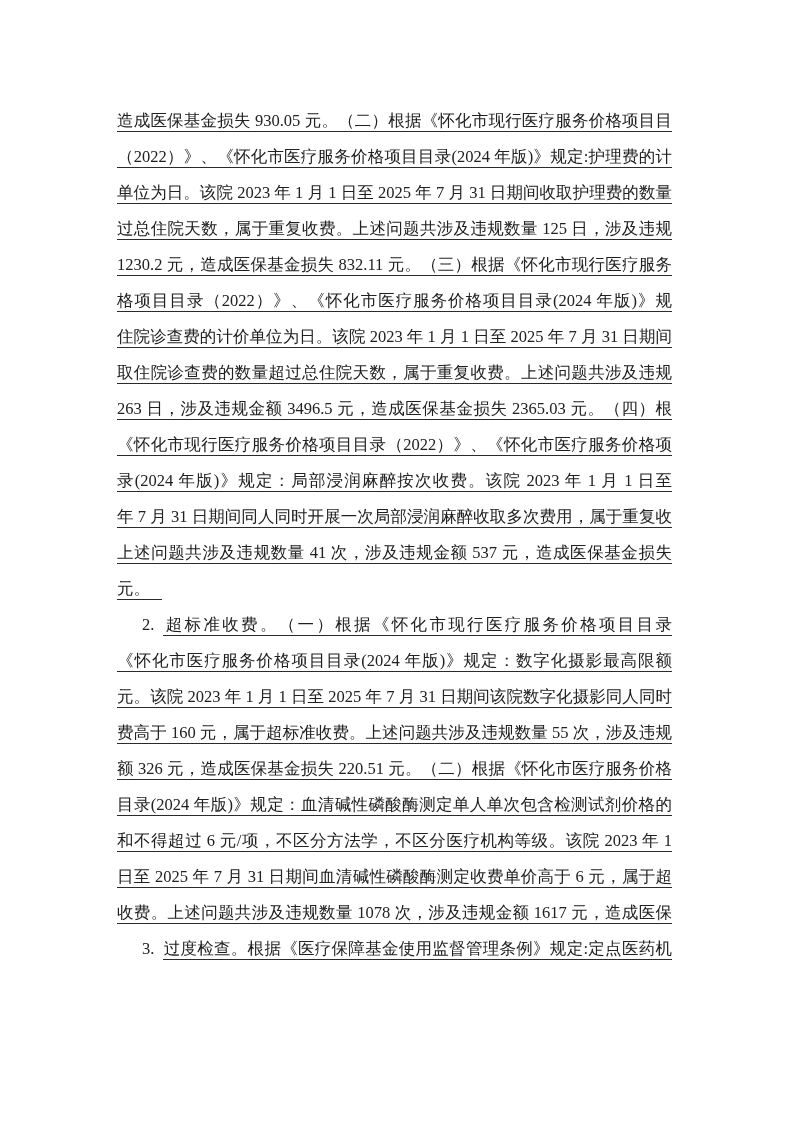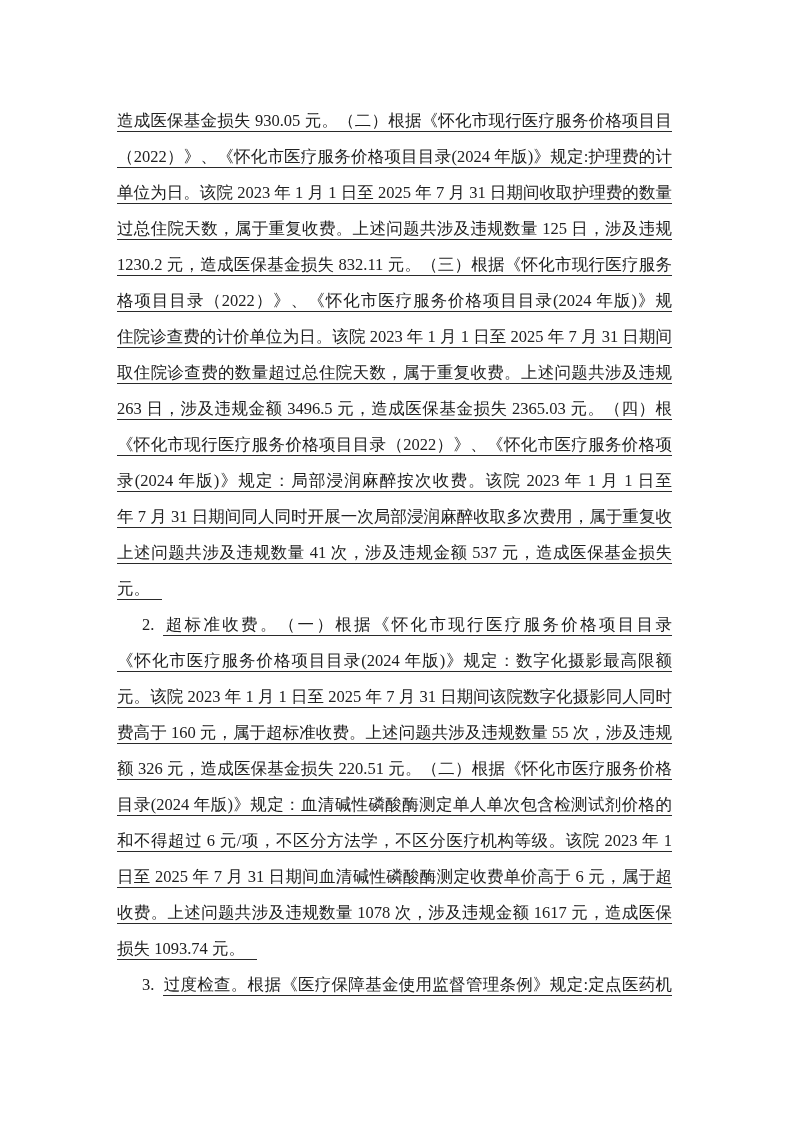--- a/index.html
+++ b/index.html
@@ -79,16 +79,15 @@
       <div class="line"><span class="u tail">元。</span></div>
       <div class="line just indent"><span class="num">2.</span><span class="u">超标准收费。（一）根据《怀化市现行医疗服务价格项目目录（2022)》、</span></div>
       <div class="line just"><span class="u">《怀化市医疗服务价格项目目录(2024 年版)》规定：数字化摄影最高限额 160</span></div>
       <div class="line just"><span class="u">元。该院 2023 年 1 月 1 日至 2025 年 7 月 31 日期间该院数字化摄影同人同时收</span></div>
       <div class="line just"><span class="u">费高于 160 元，属于超标准收费。上述问题共涉及违规数量 55 次，涉及违规金</span></div>
       <div class="line just"><span class="u">额 326 元，造成医保基金损失 220.51 元。（二）根据《怀化市医疗服务价格项目</span></div>
       <div class="line just"><span class="u">目录(2024 年版)》规定：血清碱性磷酸酶测定单人单次包含检测试剂价格的总</span></div>
       <div class="line just"><span class="u">和不得超过 6 元/项，不区分方法学，不区分医疗机构等级。该院 2023 年 1 月 1</span></div>
       <div class="line just"><span class="u">日至 2025 年 7 月 31 日期间血清碱性磷酸酶测定收费单价高于 6 元，属于超标准</span></div>
       <div class="line just"><span class="u">收费。上述问题共涉及违规数量 1078 次，涉及违规金额 1617 元，造成医保基金</span></div>
-      <div class="line"><span class="u tail">损失 1093.74 元。</span></div>
       <div class="line just indent"><span class="num">3.</span><span class="u">过度检查。根据《医疗保障基金使用监督管理条例》规定:定点医药机构</span></div>
     </div>
 </div>
 
 </body></html>

